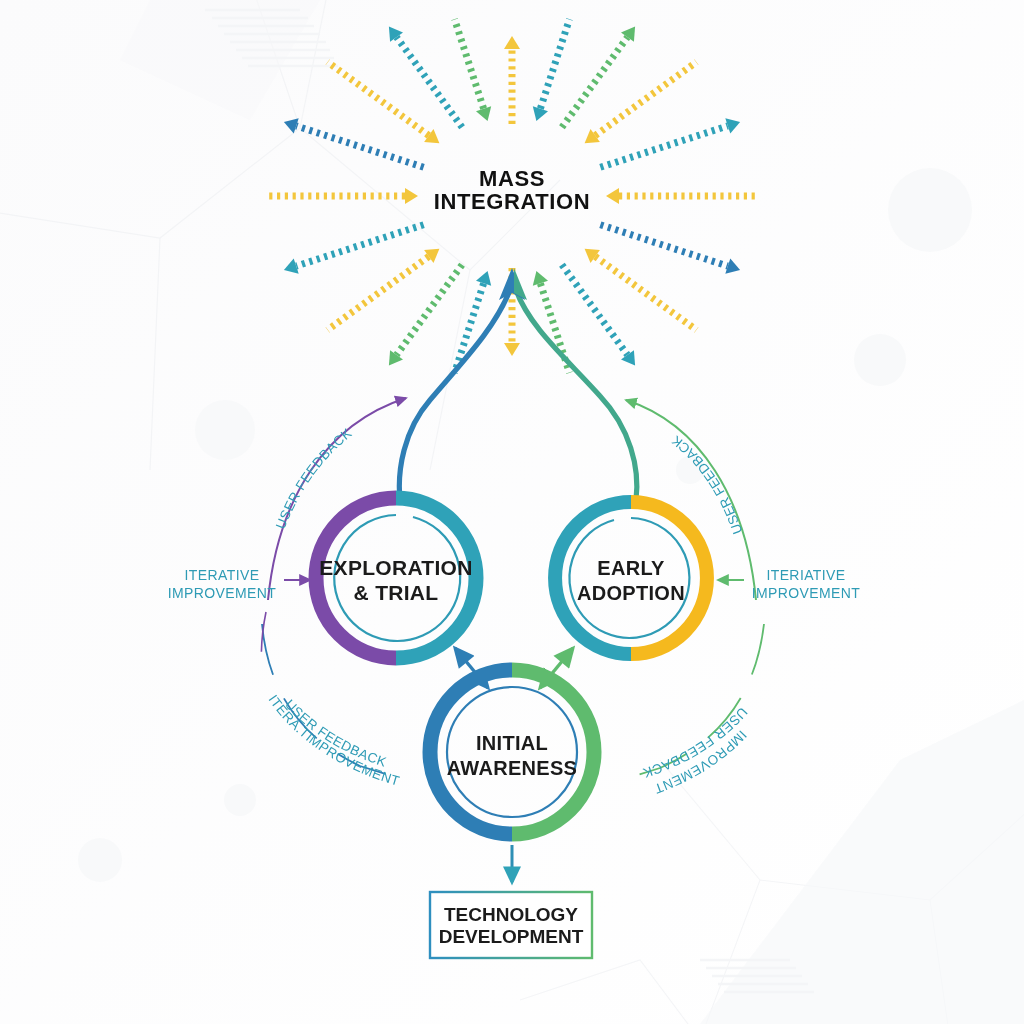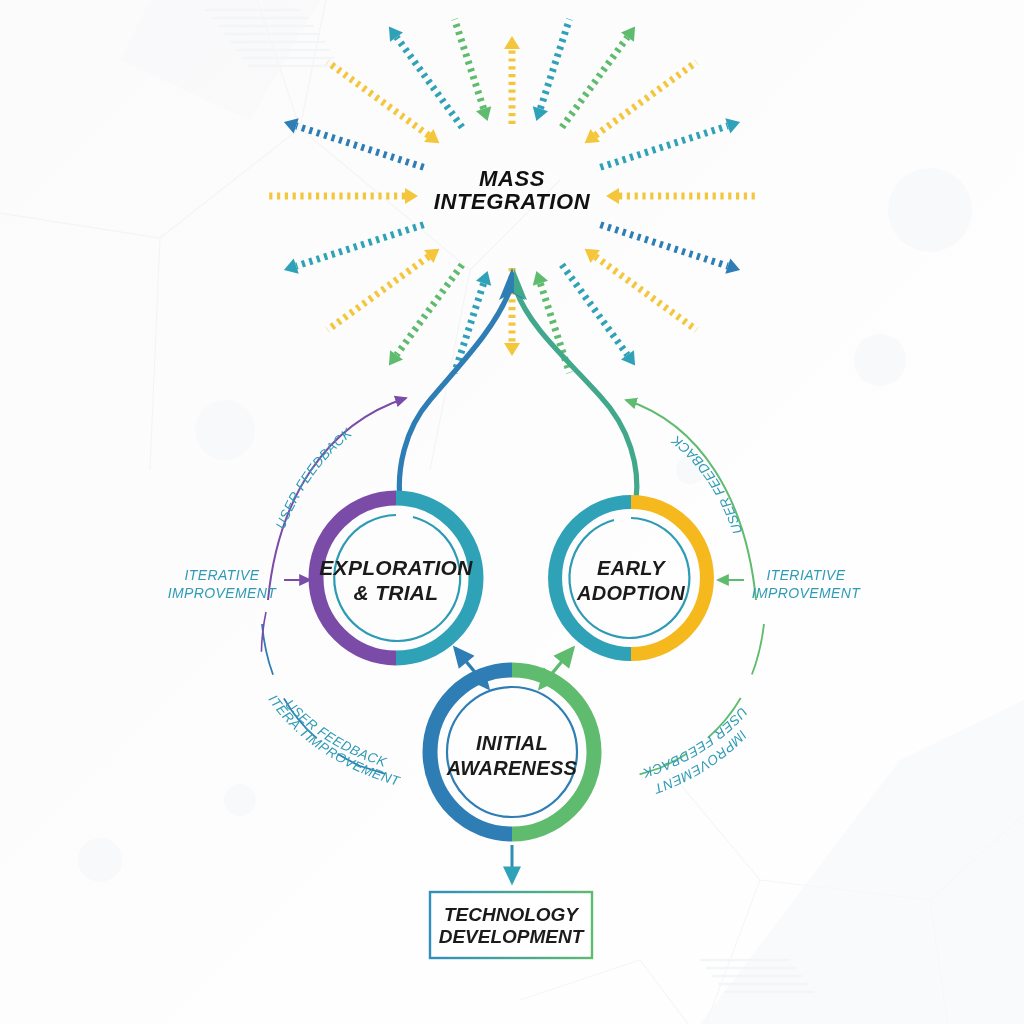--- a/index.html
+++ b/index.html
@@ -2,21 +2,21 @@
 <html><head>
 <meta charset="utf-8">
 <style>
   html,body{margin:0;padding:0;}
   body{
     width:1024px;height:1024px;overflow:hidden;
     background:#ffffff;
     font-family:"Liberation Sans", sans-serif;
     position:relative;
   }
-  #stage{position:absolute;inset:0;width:1024px;height:1024px;font-style:italic;}
+  #stage{position:absolute;inset:0;width:1024px;height:1024px;}
   svg#diagram{position:absolute;left:0;top:0;width:1024px;height:1024px;display:block;}
   .node-label{
     font-family:"Liberation Sans", sans-serif;
     font-weight:bold;
     fill:#1b1b1b;
     text-anchor:middle;
   }
   .node-label.lg{font-size:21px;letter-spacing:0.3px;}
   .node-label.md{font-size:20px;letter-spacing:0.3px;}
   .burst-title{

